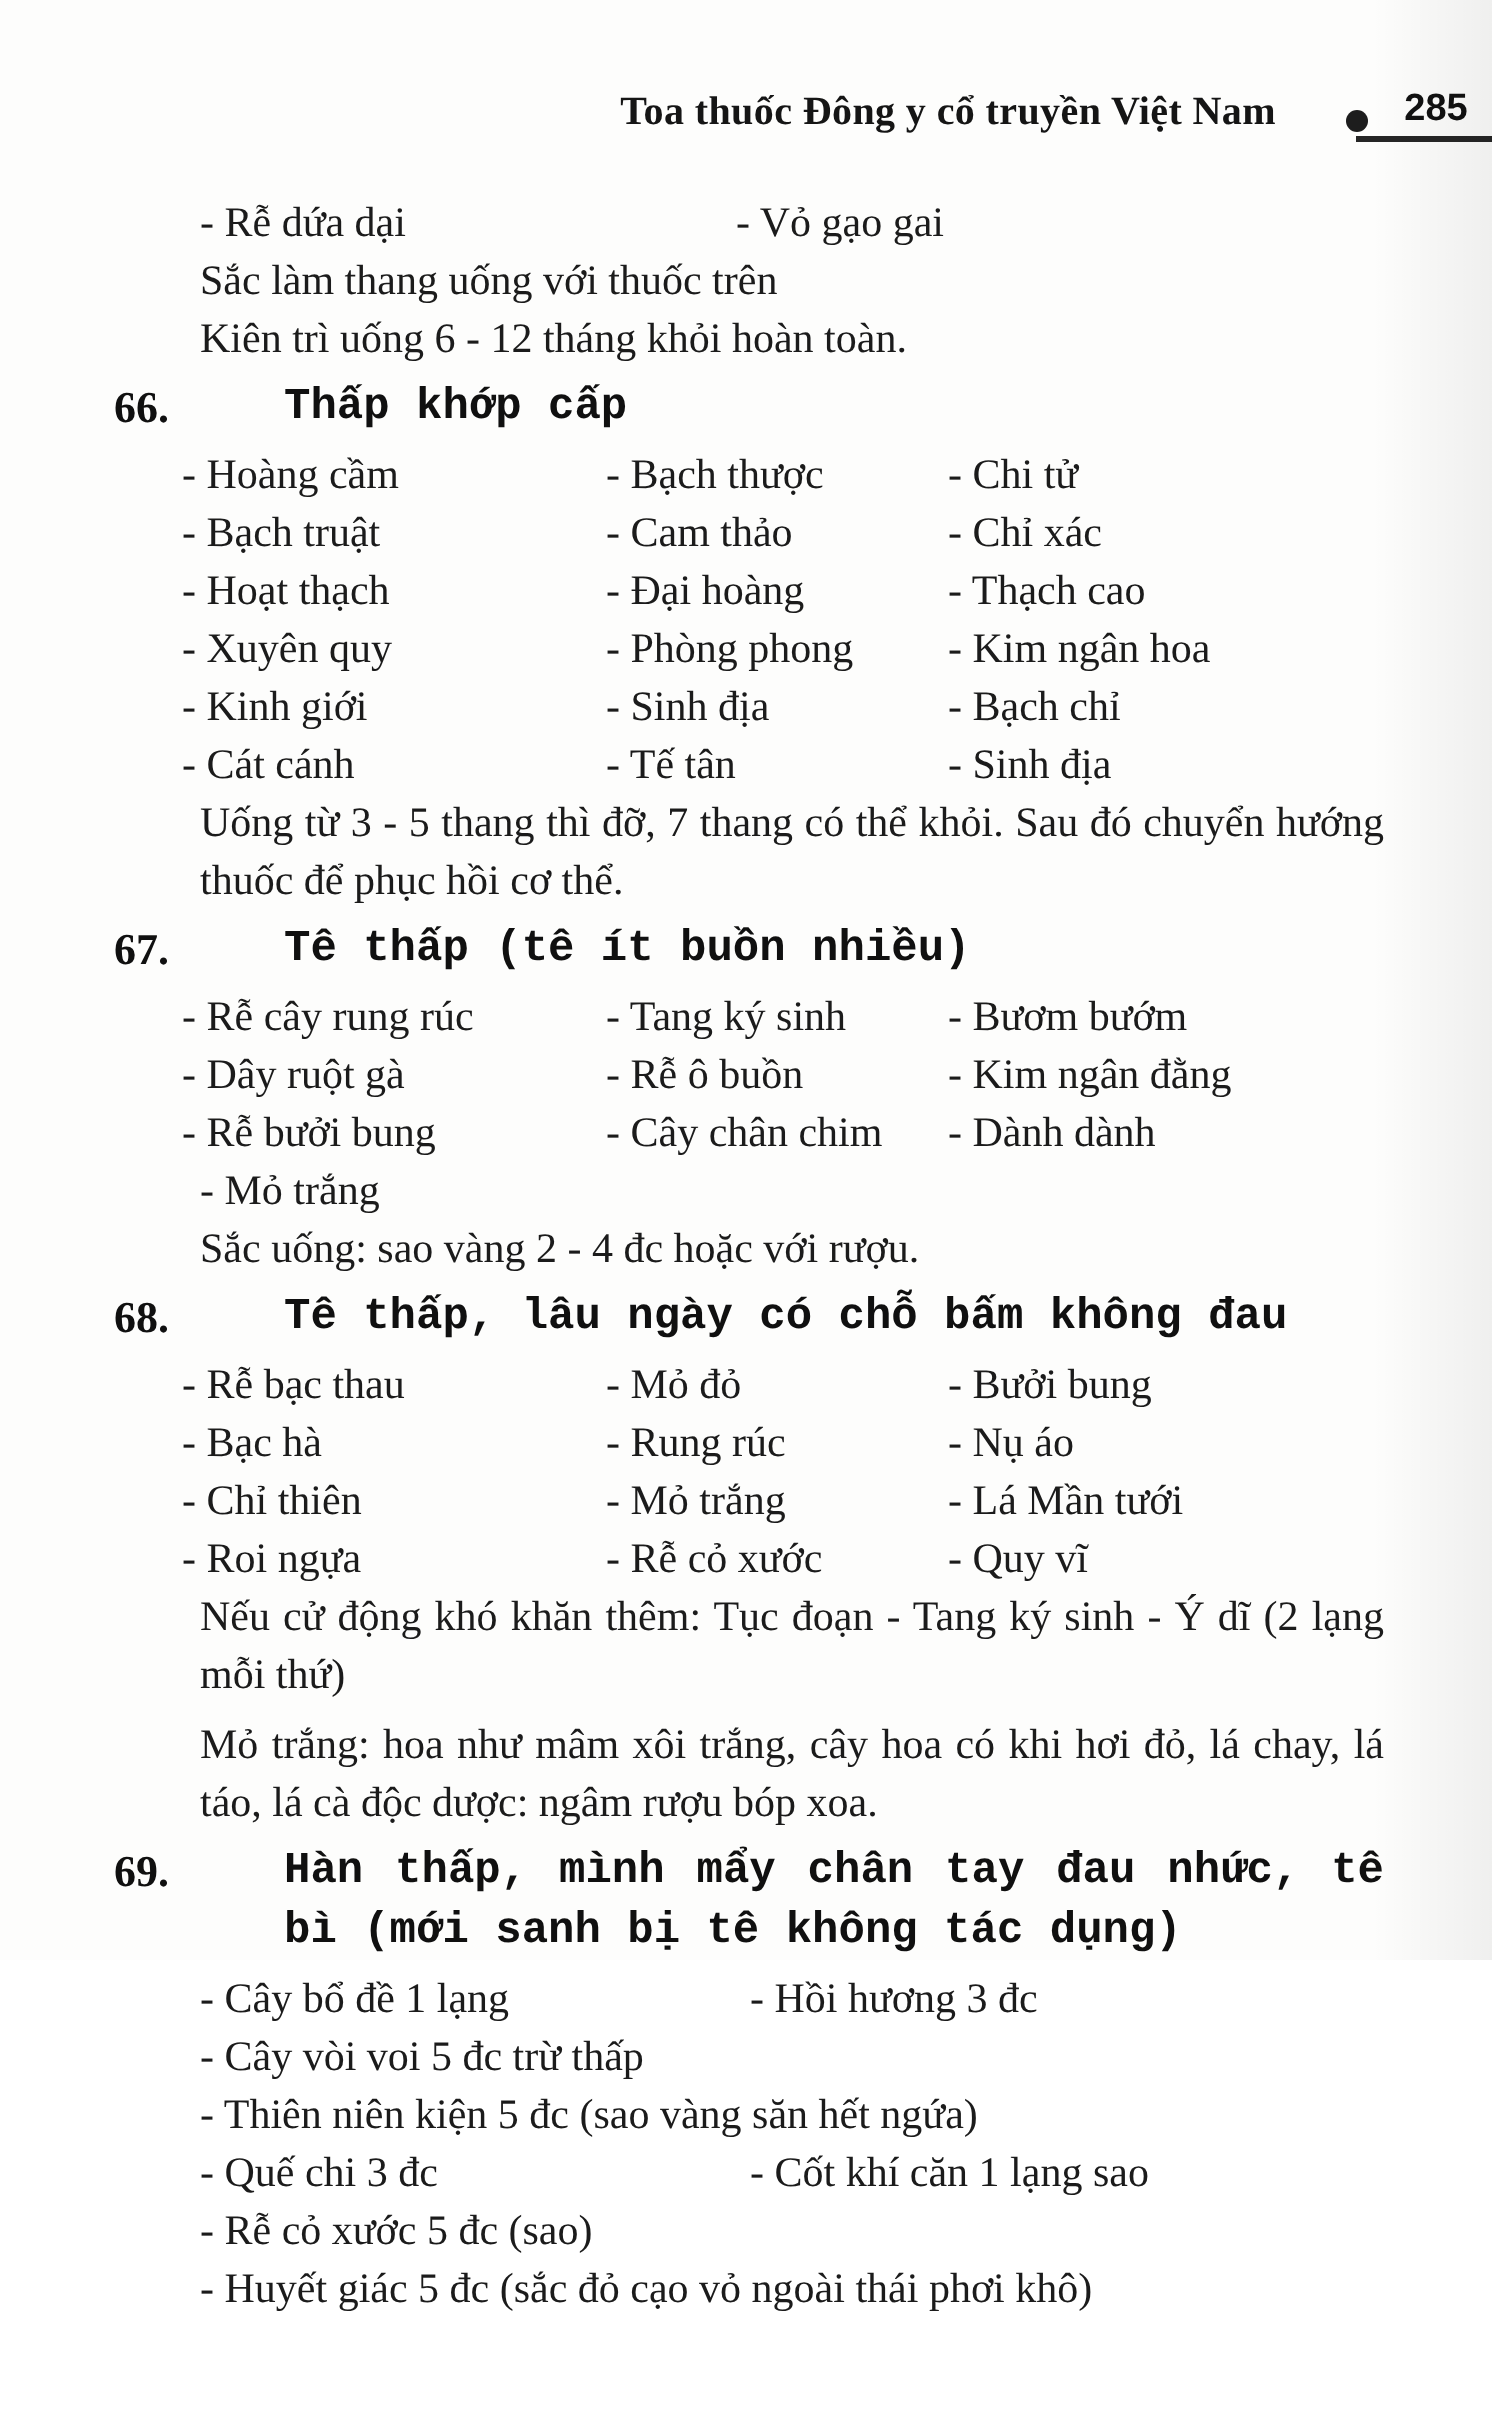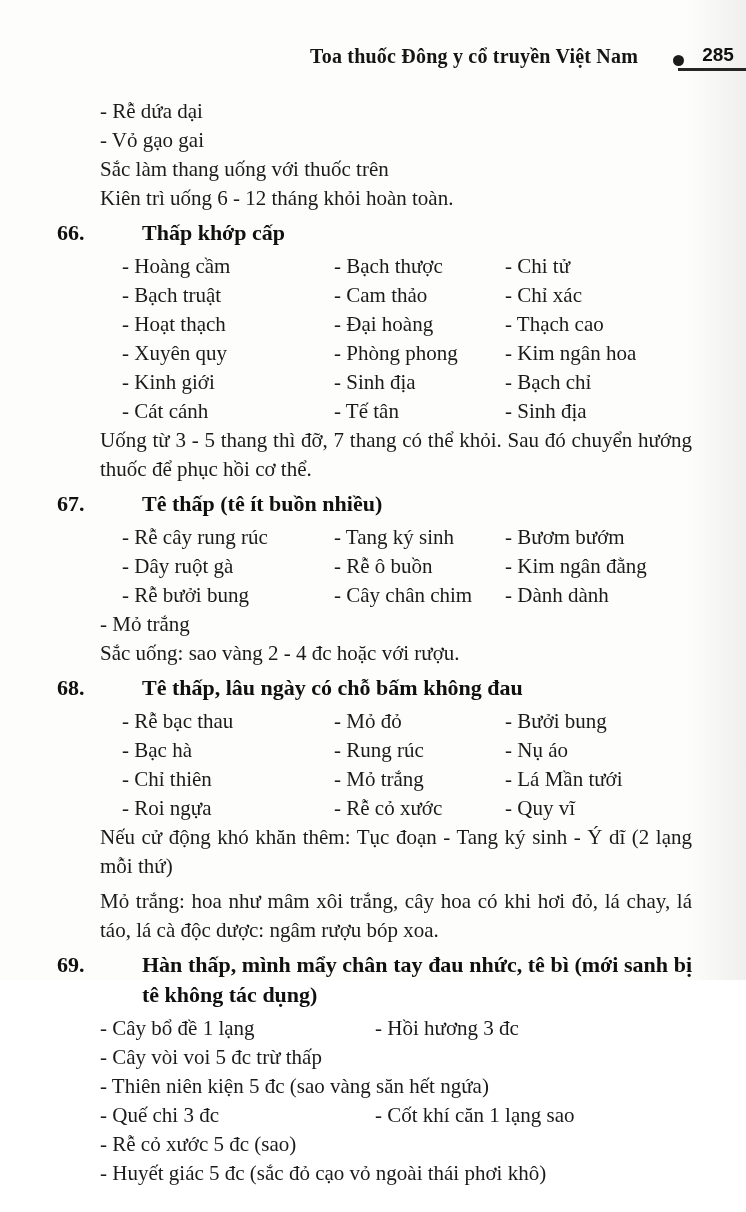--- a/index.html
+++ b/index.html
@@ -44,32 +44,32 @@
     position:absolute;left:678px;right:0;top:68px;height:3px;background:#262626;
   }
 
   
   .content{padding:0 54px 0 57px;font-size:21px;}
   .line{margin-left:43px;line-height:29px;}
   .para{
     margin-left:43px;width:592px;line-height:29px;
     text-align:justify;
   }
-  .pair-row{display:flex;margin-left:43px;line-height:29px;flex-direction:column;}
+  .pair-row{display:flex;margin-left:43px;line-height:29px;}
   .pair-row .p1{width:268px;}
   .pair-row .p2{flex:1;}
 
   .sec-heading{
     display:flex;font-weight:bold;font-size:22px;line-height:30px;
     margin-top:5px;margin-bottom:4px;color:#101010;gap:42px;
   }
   .sec-heading .num{width:43px;flex:0 0 43px;}
-  .sec-heading .ttl{width:592px;text-align:justify;}
-
-  .row3{display:flex;margin-left:65px;line-height:29px;}
+  .sec-heading .ttl{width:592px;text-align:justify;font-family:Liberation Mono, monospace;}
+
+  .row3{display:flex;margin-left:34px;line-height:29px;}
   .row3 .c1{width:212px;flex:0 0 212px;}
   .row3 .c2{width:171px;flex:0 0 171px;}
   .row3 .c3{flex:1;}
 
   .row2{display:flex;margin-left:43px;line-height:29px;}
   .row2 .c1{width:275px;flex:0 0 275px;}
   .row2 .c2{flex:1;}
 
   .gap6{height:6px;}
 </style>

